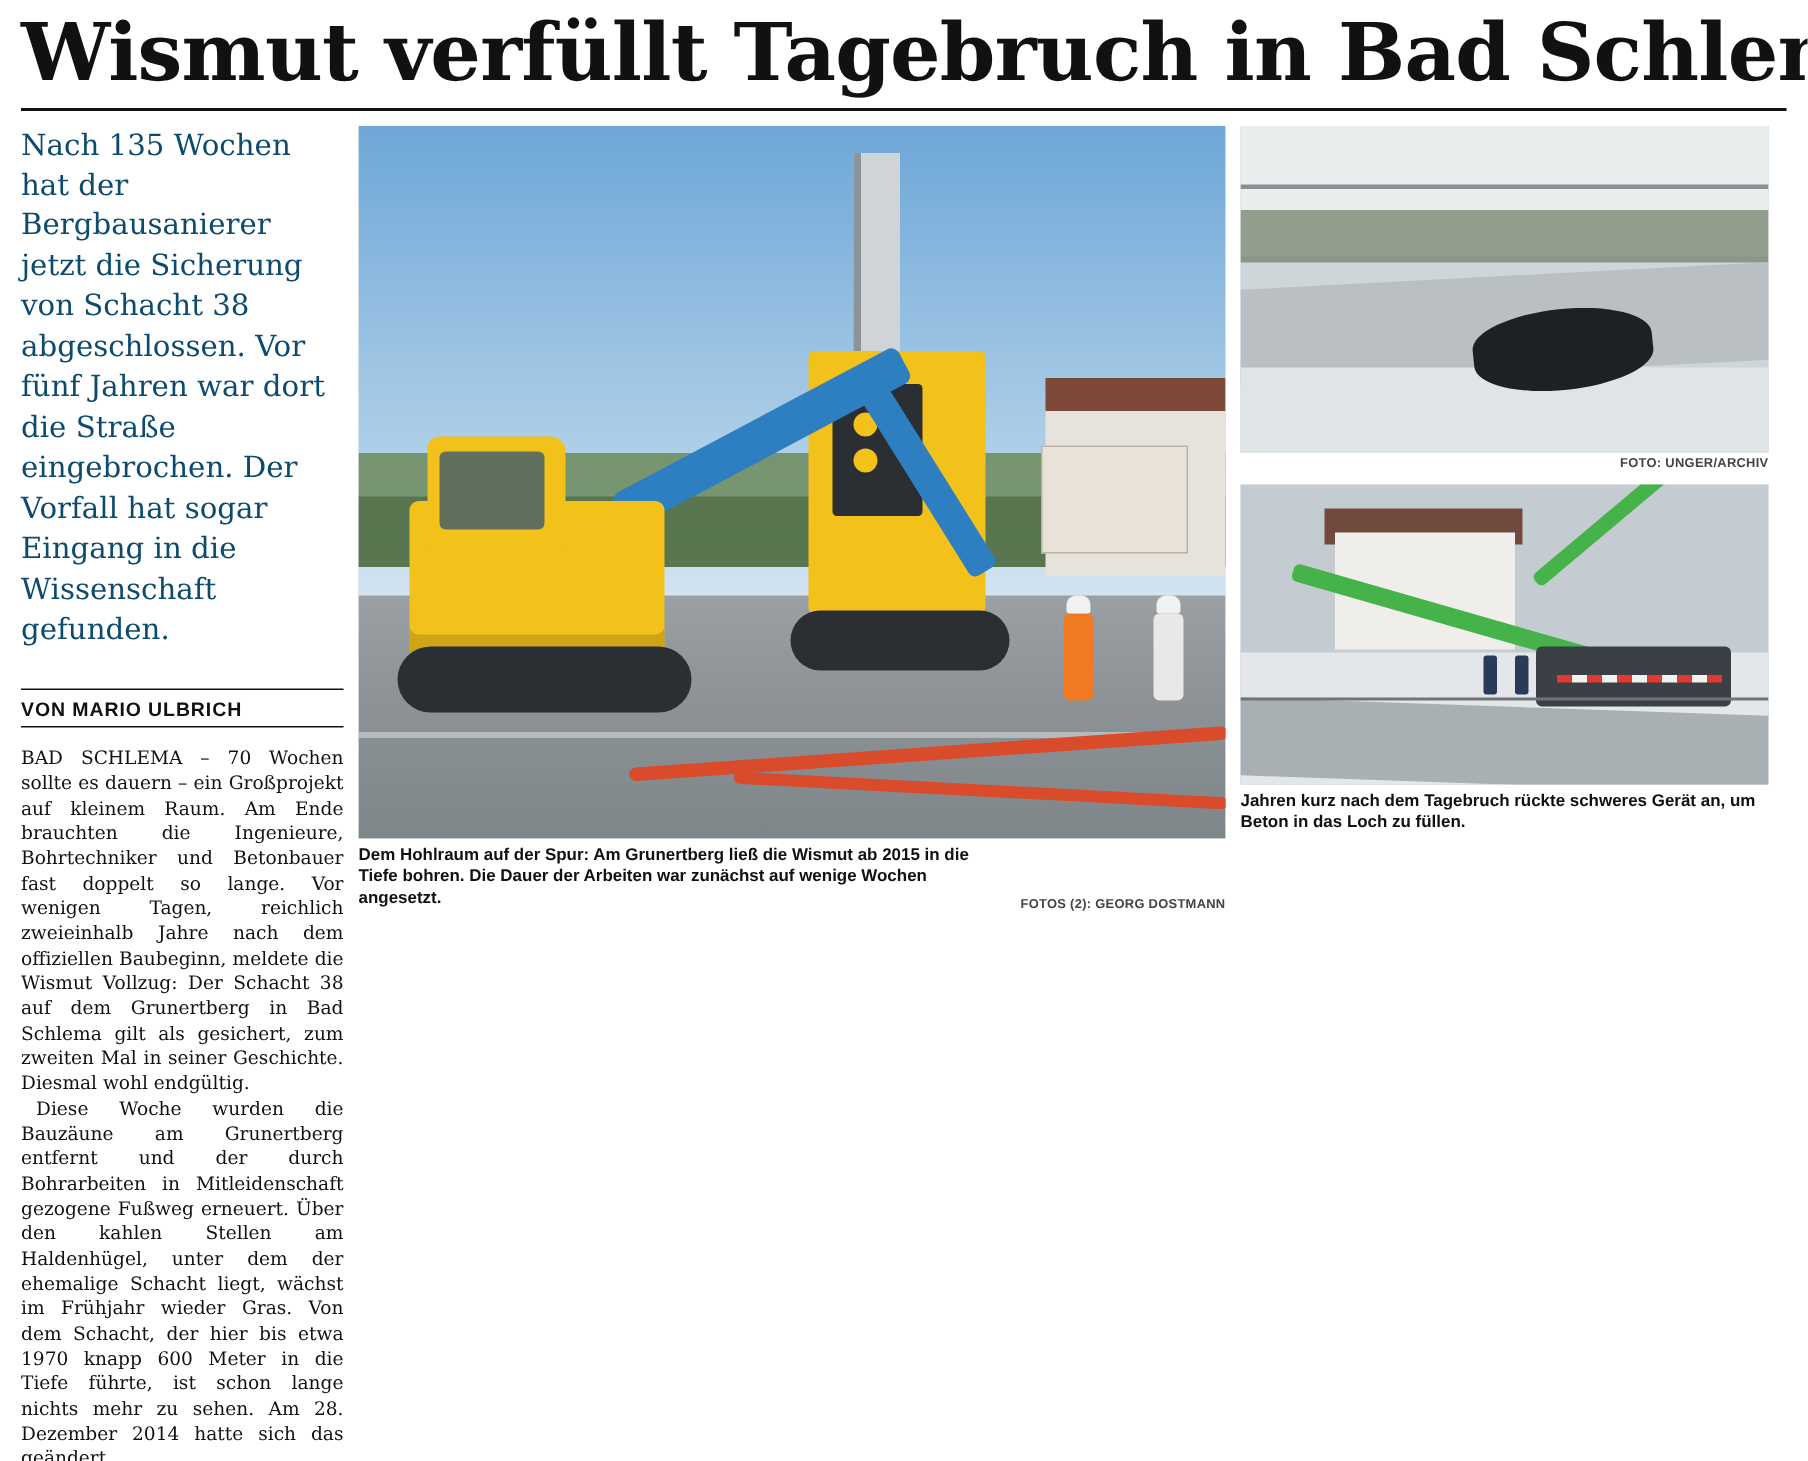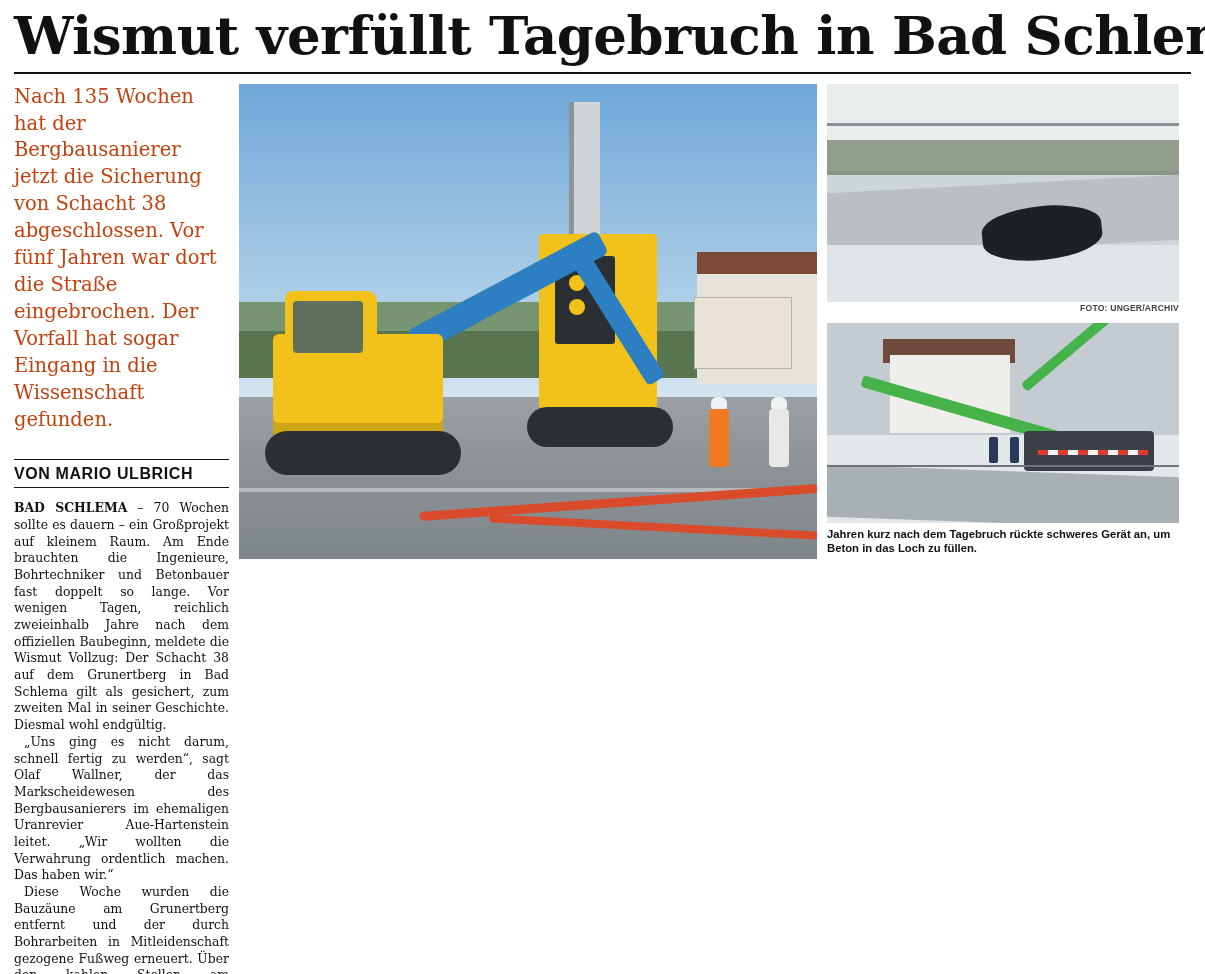--- a/index.html
+++ b/index.html
@@ -34,44 +34,44 @@
     box-sizing:border-box;
   }
   .col-left{width:215px;flex:0 0 215px;}
   .col-mid{width:578px;flex:0 0 578px;}
   .col-right{width:352px;flex:0 0 352px;}
 
   .lede{
     font-family:"DejaVu Serif", serif;
     font-size:19.5px;
     line-height:1.38;
-    color:#c2410c;
+    color:#0c4a6e;
   }
   .byline{
     margin-top:26px;
     font-family:"Liberation Sans", sans-serif;
-    font-size:16px;
+    font-size:13px;
     font-weight:bold;
     letter-spacing:0.6px;
     border-top:1px solid #111;
     border-bottom:1px solid #111;
     padding:5px 0 4px 0;
   }
 
   .body-text{
     font-family:"DejaVu Serif", serif;
     font-size:12.4px;
     line-height:1.345;
     text-align:justify;
     hyphens:auto;
     -webkit-hyphens:auto;
   }
   .body-text p{margin:0;text-indent:10px;}
   .body-text p.first{text-indent:0;}
-  .body-text .dateline{font-weight:bold;}
+  .body-text .dateline{font-weight:normal;}
 
   
   .photo{position:relative;overflow:hidden;background:#c9d3da;}
   .cap{
     font-family:"Liberation Sans", sans-serif;
     font-size:11.3px;
     font-weight:bold;
     line-height:1.3;
     margin-top:4px;
     color:#111;
@@ -145,21 +145,20 @@
   <div class="rule"></div>
 
   <div class="top">
 
     <div class="col-left">
       <div class="lede">Nach 135 Wochen hat der Bergbausanierer jetzt die Sicherung von Schacht 38 abgeschlossen. Vor fünf Jahren war dort die Straße eingebrochen. Der Vorfall hat sogar Eingang in die Wissenschaft gefunden.</div>
       <div class="byline">VON MARIO ULBRICH</div>
 
       <div class="body-text" style="margin-top:12px;">
         <p class="first"><span class="dateline">BAD SCHLEMA</span><span> – 70 Wochen sollte es dauern – ein Großprojekt auf kleinem Raum. Am Ende brauchten die Ingenieure, Bohrtechniker und Betonbauer fast doppelt so lange. Vor wenigen Tagen, reichlich zweieinhalb Jahre nach dem offiziellen Baubeginn, meldete die Wismut Vollzug: Der Schacht 38 auf dem Grunertberg in Bad Schlema gilt als gesichert, zum zweiten Mal in seiner Geschichte. Diesmal wohl endgültig.</span></p>
-        <p>„Uns ging es nicht darum, schnell fertig zu werden“, sagt Olaf Wallner, der das Markscheidewesen des Bergbausanierers im ehemaligen Uranrevier Aue-Hartenstein leitet. „Wir wollten die Verwahrung ordentlich machen. Das haben wir.“</p>
         <p>Diese Woche wurden die Bauzäune am Grunertberg entfernt und der durch Bohrarbeiten in Mitleidenschaft gezogene Fußweg erneuert. Über den kahlen Stellen am Haldenhügel, unter dem der ehemalige Schacht liegt, wächst im Frühjahr wieder Gras. Von dem Schacht, der hier bis etwa 1970 knapp 600 Meter in die Tiefe führte, ist schon lange nichts mehr zu sehen. Am 28. Dezember 2014 hatte sich das geändert.</p>
 
       </div>
     </div>
 
     <div class="col-mid">
       <div class="photo p-main">
         <div class="sky"></div>
         <div class="hills"></div>
         <div class="treeline"></div>
@@ -178,20 +177,24 @@
         <div class="exc-arm2"></div>
         <div class="exc-body"></div>
         <div class="exc-cab"></div>
         <div class="exc-glass"></div>
         <div class="exc-track"></div>
         <div class="worker" style="left:470px;"></div>
         <div class="worker" style="left:530px;background:#e8e8e8;"></div>
         <div class="hose"></div>
         <div class="hose2"></div>
       </div>
+      <div class="cap-row">
+        <div class="cap">Dem Hohlraum auf der Spur: Am Grunertberg ließ die Wismut ab 2015 in die Tiefe bohren. Die Dauer der Arbeiten war zunächst auf wenige Wochen angesetzt.</div>
+        <div class="credit" style="white-space:nowrap;">FOTOS (2): GEORG DOSTMANN</div>
+      </div>
     </div>
 
     <div class="col-right">
       <div class="photo p-hole">
         <div class="sn-sky"></div>
         <div class="sn-grass"></div>
         <div class="sn-hedge"></div>
         <div class="sn-fence"></div>
         <div class="sn-path"></div>
         <div class="sn-bottom"></div>

